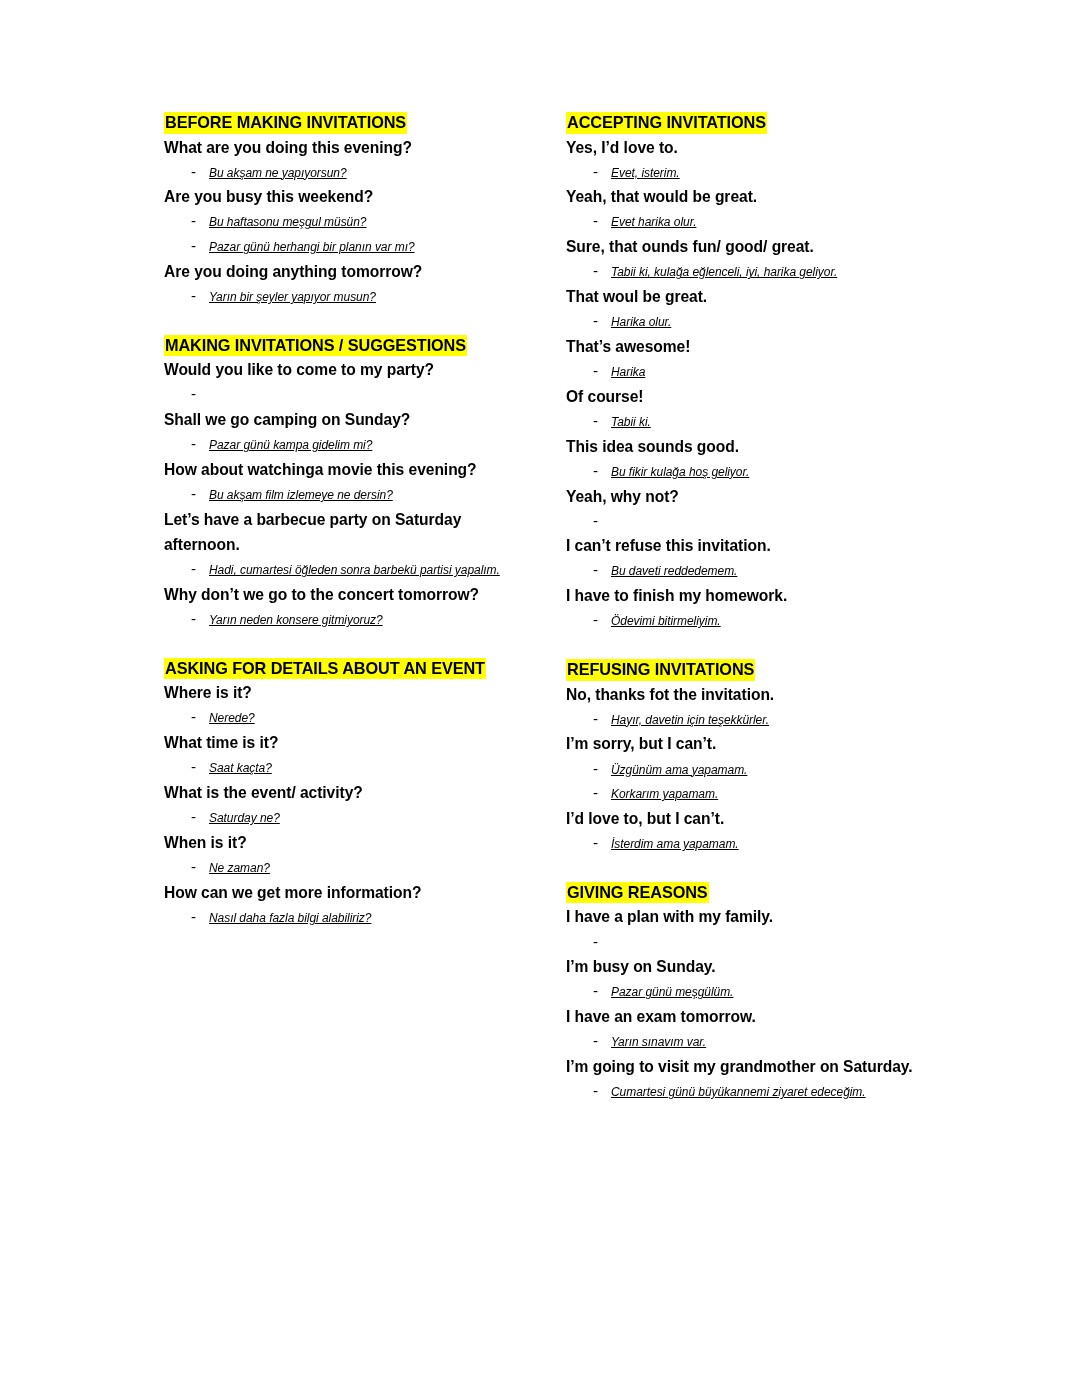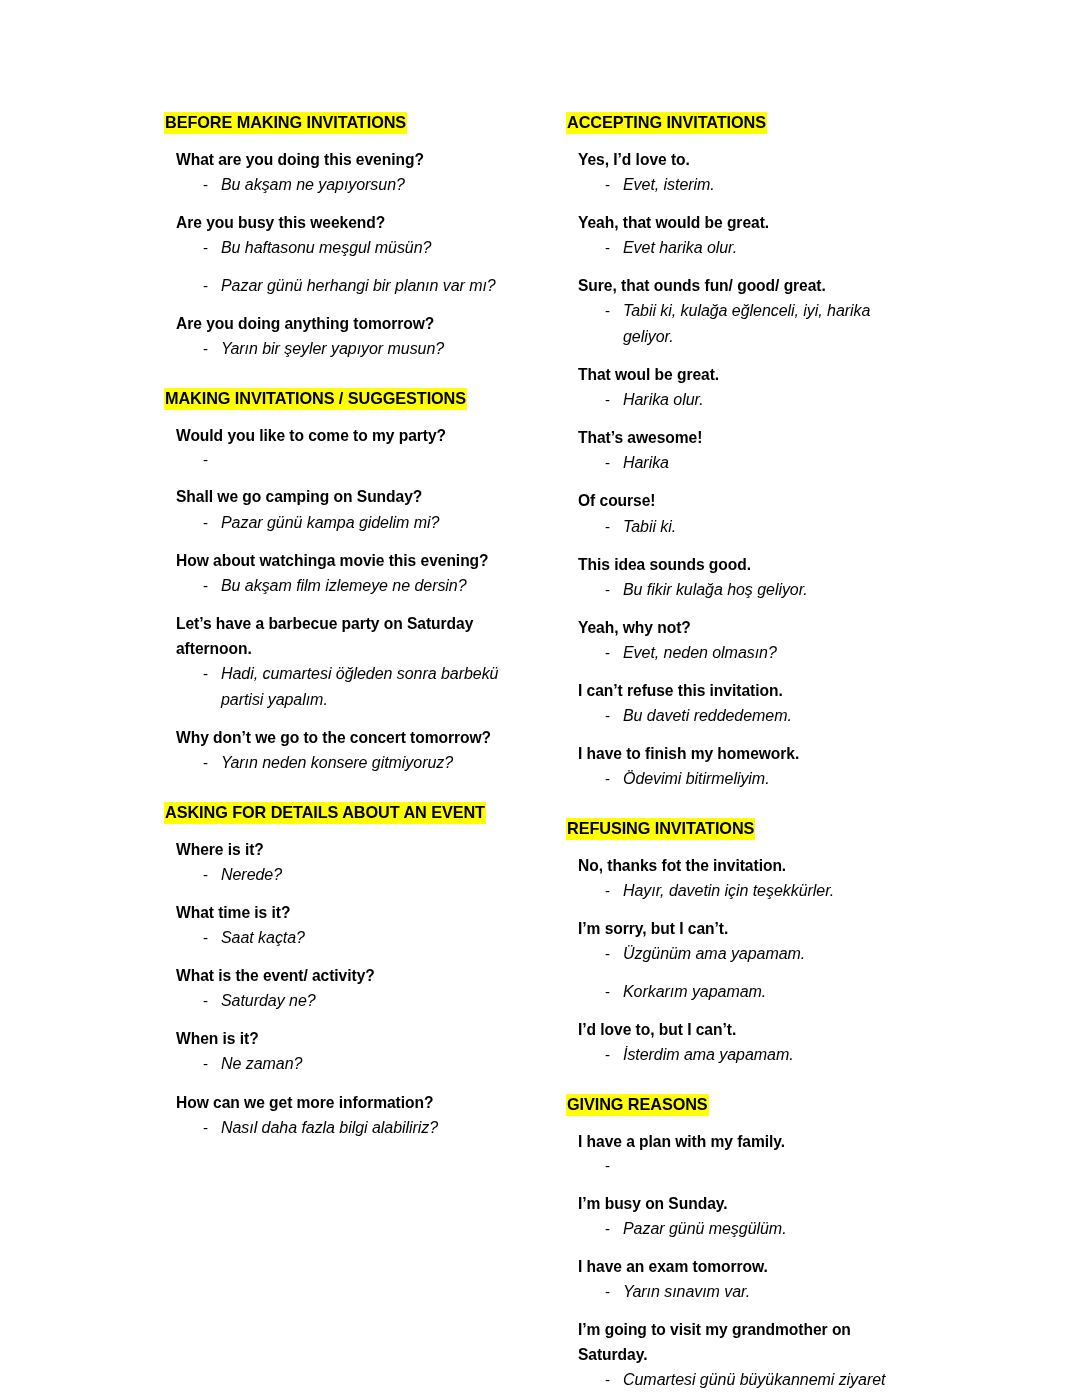--- a/index.html
+++ b/index.html
@@ -45,21 +45,21 @@
     background: #FFFF00;
     font-weight: bold;
     font-size: 16.3px;
     line-height: 1.32;
     letter-spacing: -0.1px;
     padding: 0 1px;
     margin: 0 10px 1px 0;
     white-space: nowrap;
   }
 
-  .entry { margin: 12px; }
+  .entry { margin: 0; }
 
   .en {
     font-weight: bold;
     font-size: 15.6px;
     line-height: 1.61;
     letter-spacing: -0.05px;
     margin: 0;
   }
 
   .tr-row {
@@ -71,24 +71,25 @@
   .dash {
     width: 18px;
     flex: 0 0 18px;
     margin-left: 27px;
     font-size: 15.2px;
     line-height: 1.63;
     font-style: normal;
   }
   .tr {
     font-style: italic;
-    font-size: 16px;
+    font-size: 12px;
     line-height: 1.63;
     letter-spacing: -0.05px;
     flex: 1 1 auto;
+    text-decoration: underline;
   }
 </style>
 </head>
 <body>
 
 <div class="page">
   <div class="columns">
     <div class="col col-left">
         <div class="section"><div class="section-title">BEFORE MAKING INVITATIONS</div><div class="entry">
             <div class="en">What are you doing this evening?</div>
@@ -216,21 +217,20 @@
           </div><div class="entry">
             <div class="en">This idea sounds good.</div>
             <div class="tr-row">
               <span class="dash">-</span>
               <span class="tr">Bu fikir kulağa hoş geliyor.</span>
             </div>
           </div><div class="entry">
             <div class="en">Yeah, why not?</div>
             <div class="tr-row">
               <span class="dash">-</span>
-              <span class="tr">Evet, neden olmasın?</span>
             </div>
           </div><div class="entry">
             <div class="en">I can’t refuse this invitation.</div>
             <div class="tr-row">
               <span class="dash">-</span>
               <span class="tr">Bu daveti reddedemem.</span>
             </div>
           </div><div class="entry">
             <div class="en">I have to finish my homework.</div>
             <div class="tr-row">

